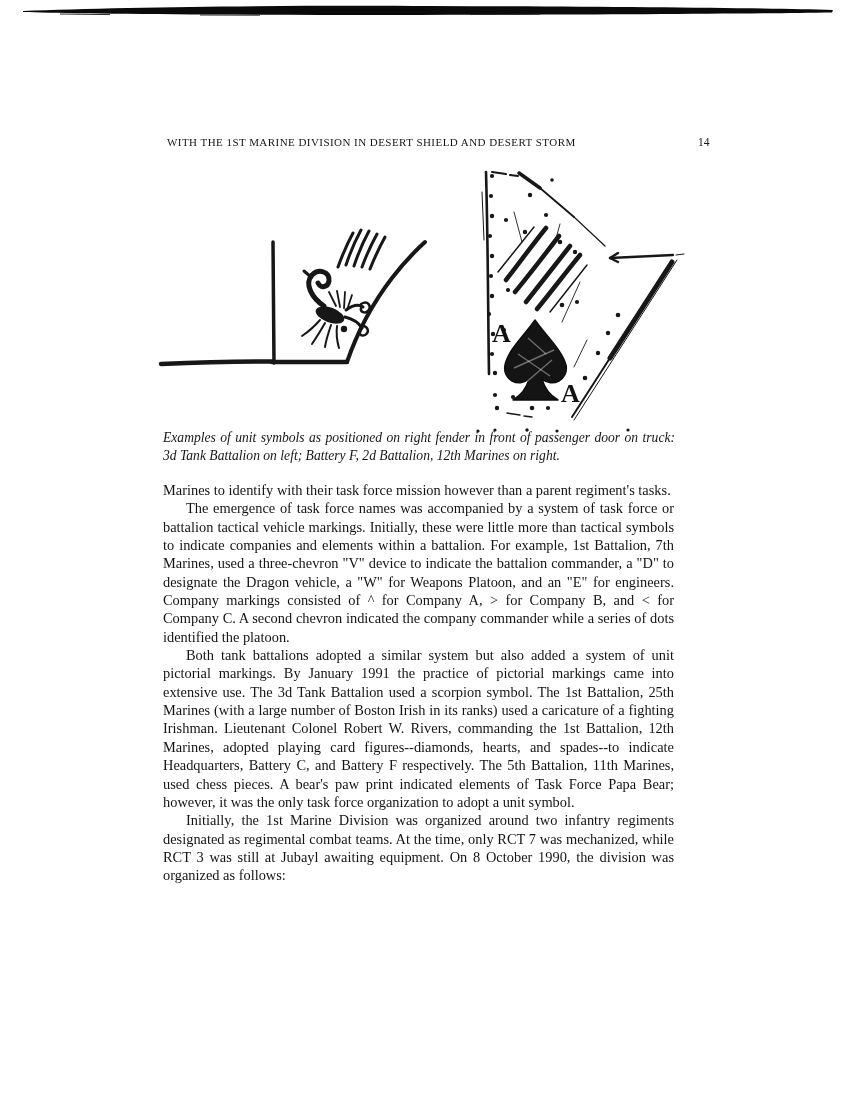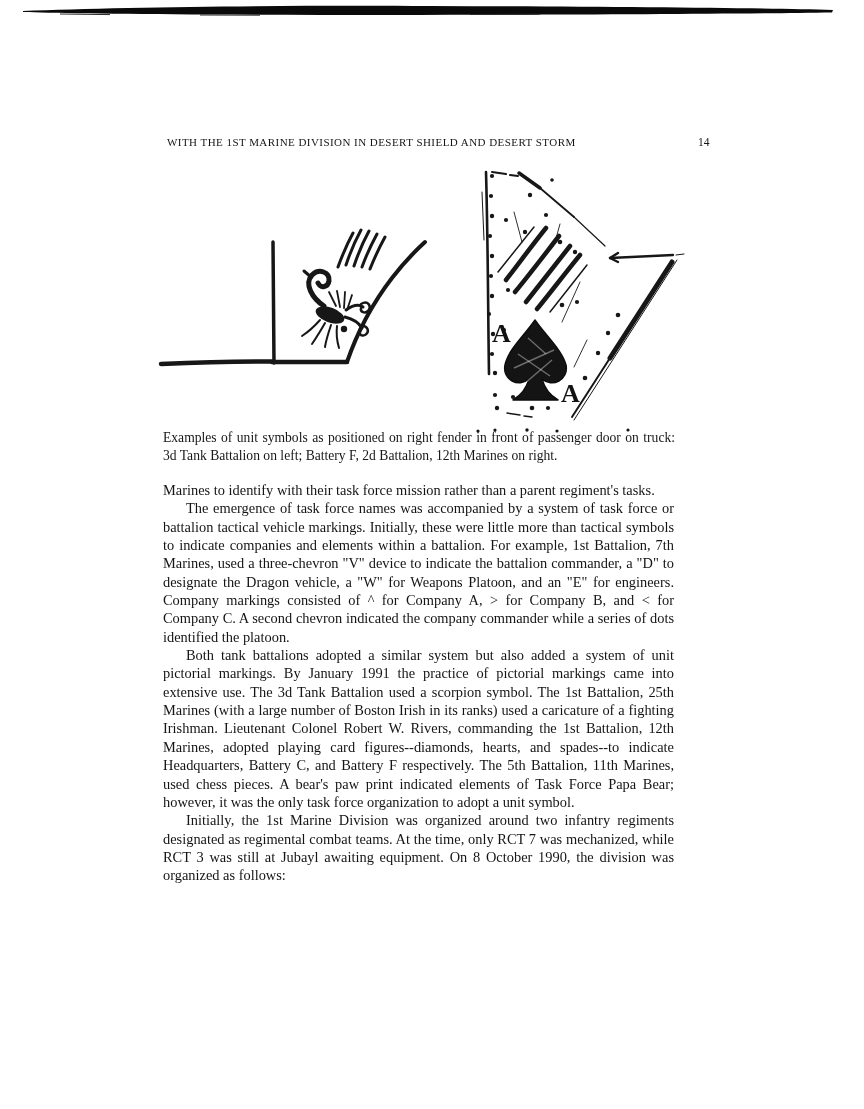--- a/index.html
+++ b/index.html
@@ -51,20 +51,21 @@
     stroke-linecap: round;
     stroke-linejoin: round;
   }
   .caption {
     position: absolute;
     left: 163px;
     top: 429px;
     width: 512px;
     font-size: 13.6px;
     line-height: 17.6px;
+    font-style: italic;
     text-align: justify;
     color: #171717;
   }
   .bodytext {
     position: absolute;
     left: 163px;
     top: 481px;
     width: 511px;
     font-size: 14.4px;
     line-height: 18.35px;
@@ -215,19 +216,19 @@
         <path d="M66,176 L84,192"></path>
       </g>
     </g>
     <text class="card-letter" x="30" y="180">A</text>
     <text class="card-letter" x="99" y="240">A</text>
   </svg>
 
   <div class="caption">Examples of unit symbols as positioned on right fender in front of passenger door on truck: 3d Tank Battalion on left; Battery F, 2d Battalion, 12th Marines on right.</div>
 
   <div class="bodytext">
-    <p>Marines to identify with their task force mission rather than a parent regiment's tasks.</p>
+    <p>Marines to identify with their task force mission however than a parent regiment's tasks.</p>
     <p class="indent">The emergence of task force names was accompanied by a system of task force or battalion tactical vehicle markings. Initially, these were little more than tactical symbols to indicate companies and elements within a battalion. For example, 1st Battalion, 7th Marines, used a three-chevron "V" device to indicate the battalion commander, a  "D"  to designate the Dragon vehicle, a  "W"  for Weapons Platoon, and an  "E"  for engineers. Company markings consisted of ^ for Company A, &gt; for Company B, and &lt; for Company C. A second chevron indicated the company commander while a series of dots identified the platoon.</p>
     <p class="indent">Both tank battalions adopted a similar system but also added a system of unit pictorial markings. By January 1991 the practice of pictorial markings came into extensive use. The 3d Tank Battalion used a scorpion symbol. The 1st Battalion, 25th Marines (with a large number of Boston Irish in its ranks) used a caricature of a fighting Irishman. Lieutenant Colonel Robert W. Rivers, commanding the 1st Battalion, 12th Marines, adopted playing card figures--diamonds, hearts, and spades--to indicate Headquarters, Battery C, and Battery F respectively. The 5th Battalion, 11th Marines, used chess pieces. A bear's paw print indicated elements of Task Force Papa Bear; however, it was the only task force organization to adopt a unit symbol.</p>
     <p class="indent">Initially, the 1st Marine Division was organized around two infantry regiments designated as regimental combat teams. At the time, only RCT 7 was mechanized, while RCT 3 was still at Jubayl awaiting equipment. On 8 October 1990, the division was organized as follows:</p>
   </div>
 
 </div>
 
 </body></html>

